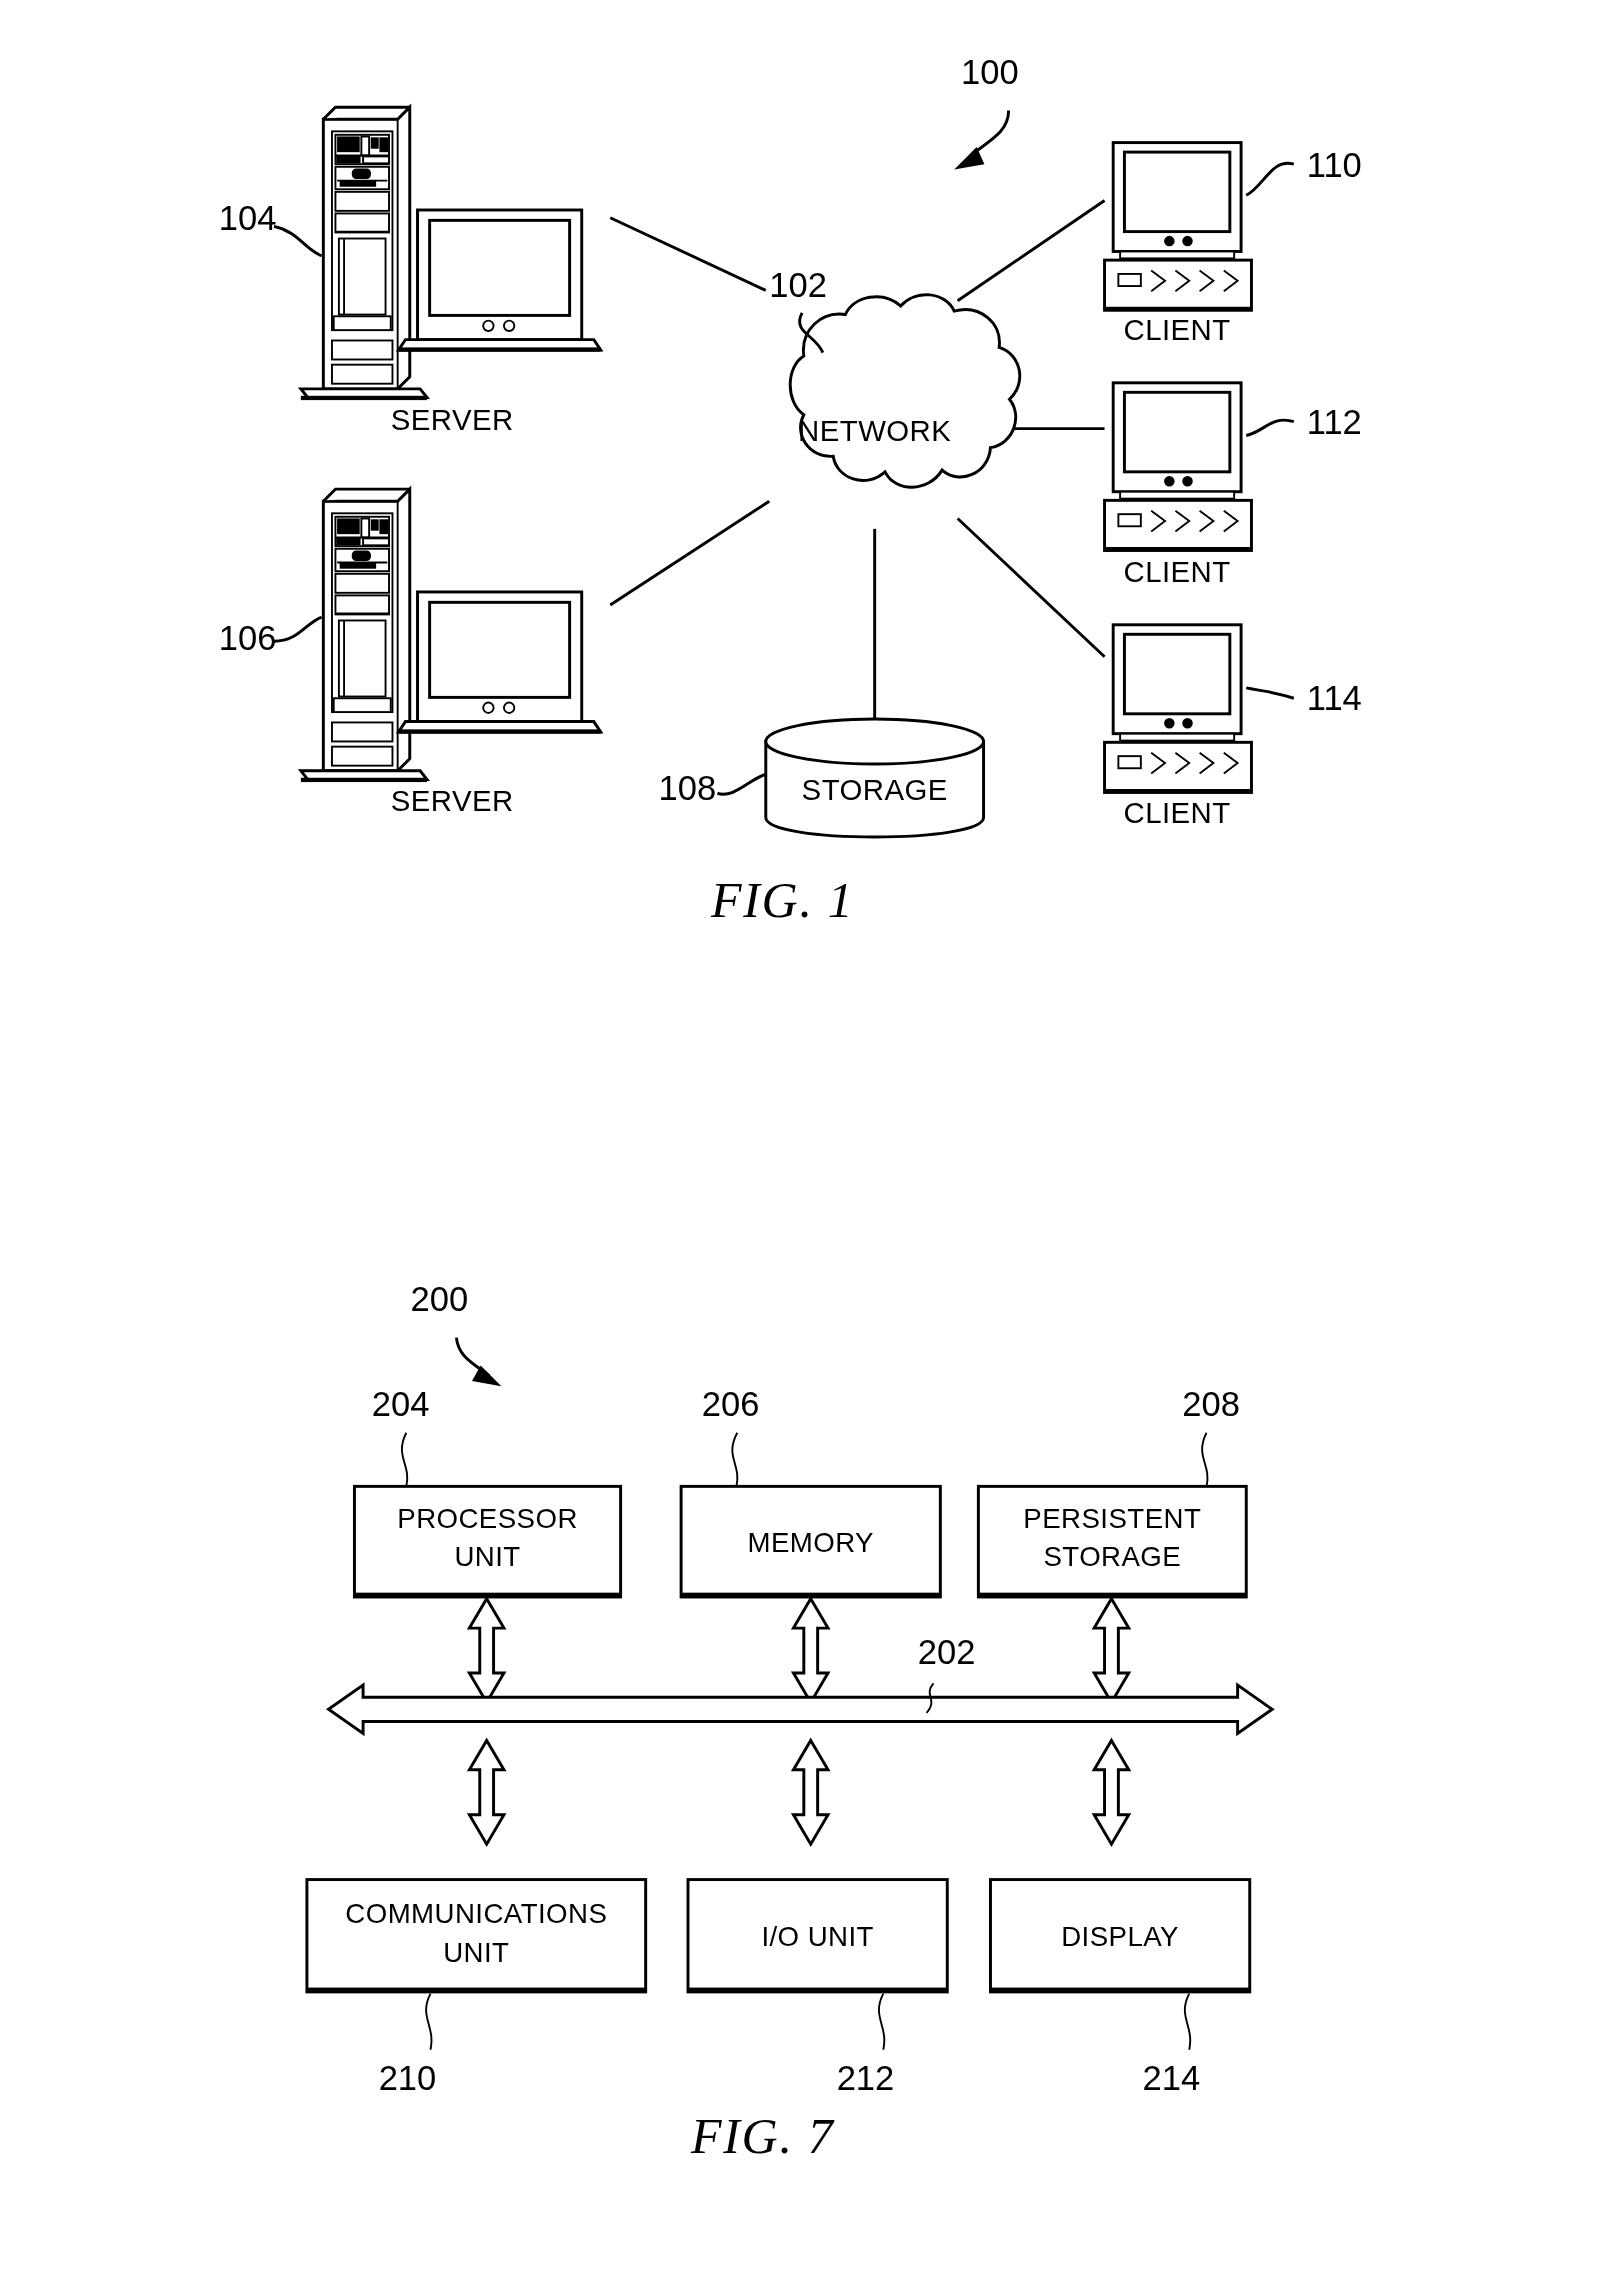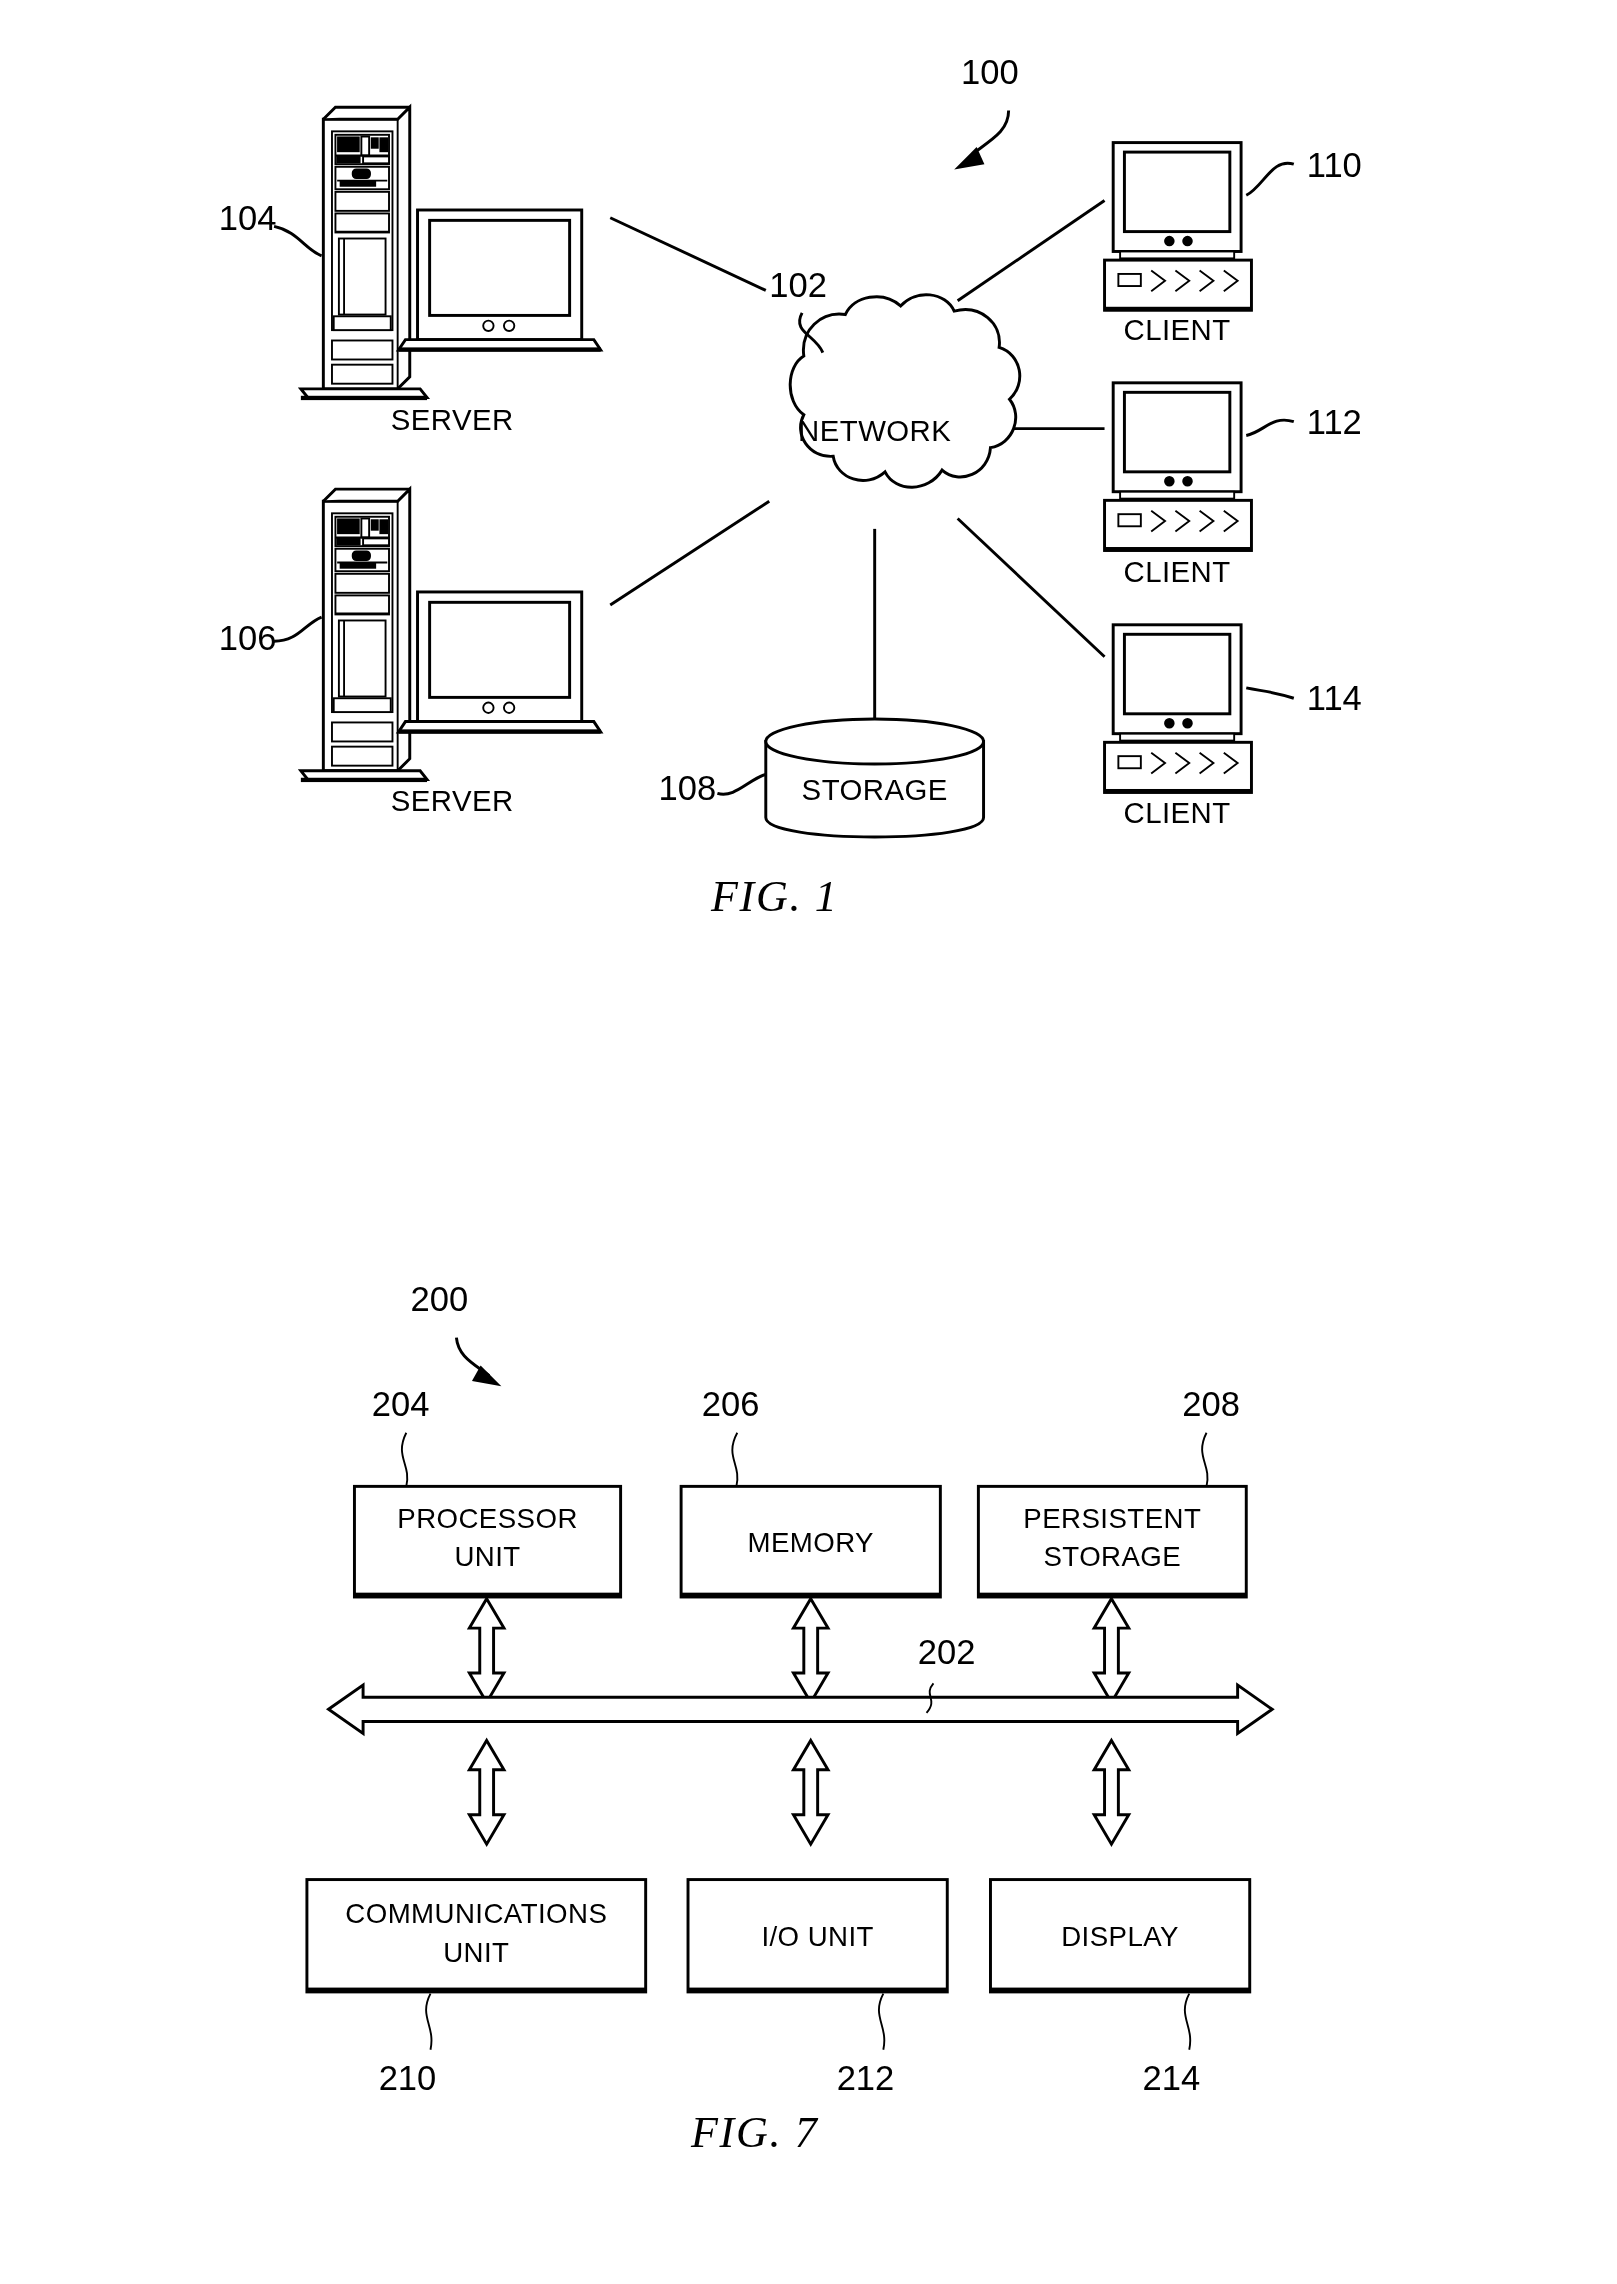--- a/index.html
+++ b/index.html
@@ -25,21 +25,21 @@
     position: absolute;
     left: 0; top: 0;
     width: 1618px;
     height: 2284px;
     display: block;
   }
   .figcap {
     position: absolute;
     font-family: "Liberation Serif", "DejaVu Serif", serif;
     font-style: italic;
-    font-size: 44px;
+    font-size: 50px;
     letter-spacing: 1.7px;
     white-space: nowrap;
     color: #000;
   }
   .ref {
     font-family: "Liberation Sans", sans-serif;
     font-size: 40px;
     fill: #000;
   }
   .lbl {

